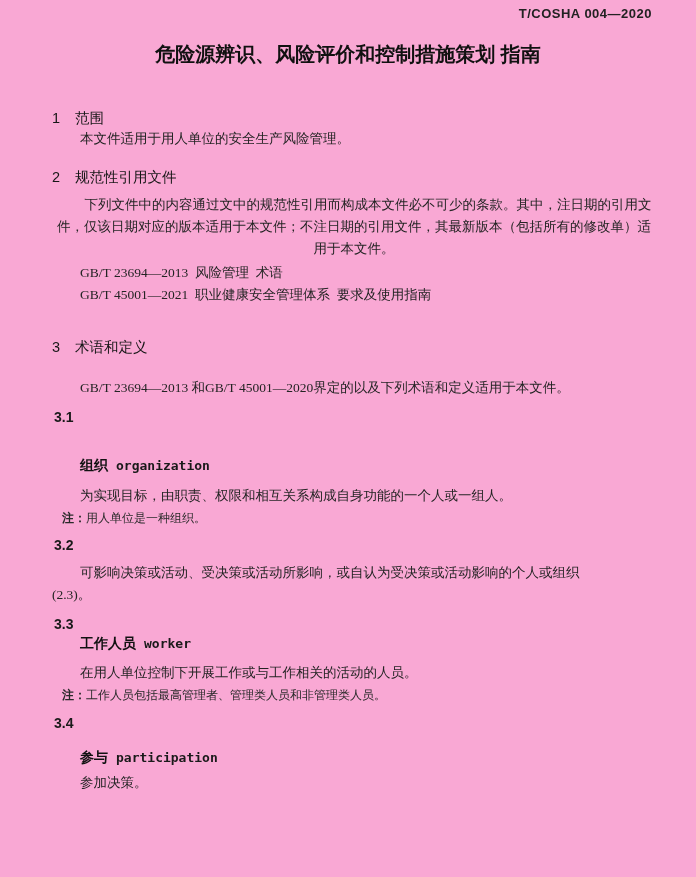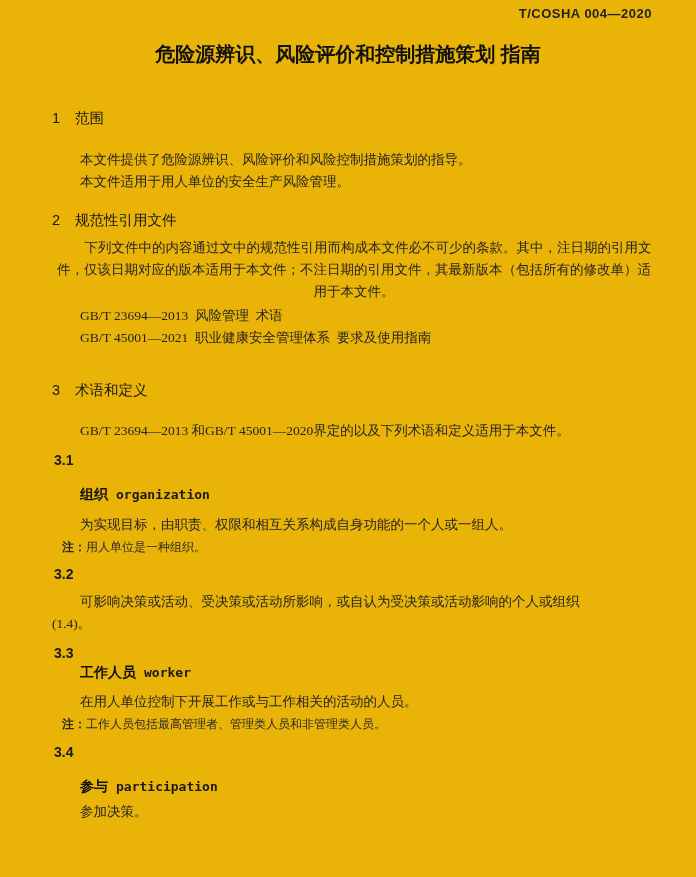--- a/index.html
+++ b/index.html
@@ -1,20 +1,20 @@
 <!DOCTYPE html>
 <html><head>
 <meta charset="utf-8">
 <style>
   html, body { margin: 0; padding: 0; background: #ffffff; }
   .page {
     position: relative;
     width: 696px;
     height: 877px;
-    background: #eab308;
+    background: #f9a8d4;
     color: #1e1e1e;
     font-family: "Liberation Serif", "DejaVu Serif", serif;
     overflow: hidden;
     box-sizing: border-box;
   }
   .doc-header {
     padding: 6px 44px 0 0;
     text-align: right;
     font-family: "Liberation Sans", "DejaVu Sans", sans-serif;
     font-weight: bold;
@@ -95,41 +95,40 @@
     line-height: 18px;
     color: #2a2a2a;
   }
   .note-label {
     font-family: "Liberation Sans", "DejaVu Sans", sans-serif;
     font-weight: bold;
   }
   .mt-tn  { margin-top: 9px; }
   .mt-tn3 { margin-top: 9px; }
   .mt-tn4 { margin-top: 10px; }
-  .mt-tl1 { margin-top: 15px; }
+  .mt-tl1 { margin-top: 29px; }
   .mt-tl2 { margin-top: 14px; }
   .mt-tl3 { margin-top: 0; }
   .mt-tl4 { margin-top: 15px; }
   .mt-def { margin-top: 9px; }
   .mt-def2 { margin-top: 8px; }
   .mt-def4 { margin-top: 4px; }
 </style>
 </head>
 <body>
 
 <div class="page">
 
   <div class="doc-header">T/COSHA 004—2020</div>
 
   <div class="doc-title">危险源辨识、风险评价和控制措施策划 指南</div>
 
   <div class="sec-heading sh1">
     <span class="sec-num">1</span><span>范围</span>
   </div>
-  <p class="body-p indent mt-p1">本文件提供了危险源辨识、风险评价和风险控制措施策划的指导。</p>
   <p class="body-p indent mt-0">本文件适用于用人单位的安全生产风险管理。</p>
 
   <div class="sec-heading sh2">
     <span class="sec-num">2</span><span>规范性引用文件</span>
   </div>
   <p class="body-p indent mt-s2p">下列文件中的内容通过文中的规范性引用而构成本文件必不可少的条款。其中，注日期的引用文件，仅该日期对应的版本适用于本文件；不注日期的引用文件，其最新版本（包括所有的修改单）适用于本文件。</p>
   <p class="ref-line mt-ref">GB/T 23694—2013  风险管理  术语</p>
   <p class="ref-line mt-0">GB/T 45001—2021  职业健康安全管理体系  要求及使用指南</p>
 
   <div class="sec-heading sh3">
@@ -143,21 +142,21 @@
       <span class="term-zh">组织</span><span class="term-en">organization</span>
     </div>
     <p class="body-p indent mt-def">为实现目标，由职责、权限和相互关系构成自身功能的一个人或一组人。</p>
     <p class="note-line"><span class="note-label">注：</span><span>用人单位是一种组织。</span></p>
   </div>
 
   <div>
     <div class="term-number mt-tn">3.2</div>
     <p class="body-p mt-def2">
       <span class="def-line def-first">可影响决策或活动、受决策或活动所影响，或自认为受决策或活动影响的个人或组织</span>
-      <span class="def-line">(1.4)。</span>
+      <span class="def-line">(2.3)。</span>
     </p>
   </div>
 
   <div>
     <div class="term-number mt-tn3">3.3</div>
     <div class="term-line mt-tl3">
       <span class="term-zh">工作人员</span><span class="term-en">worker</span>
     </div>
     <p class="body-p indent mt-def2">在用人单位控制下开展工作或与工作相关的活动的人员。</p>
     <p class="note-line"><span class="note-label">注：</span><span>工作人员包括最高管理者、管理类人员和非管理类人员。</span></p>

